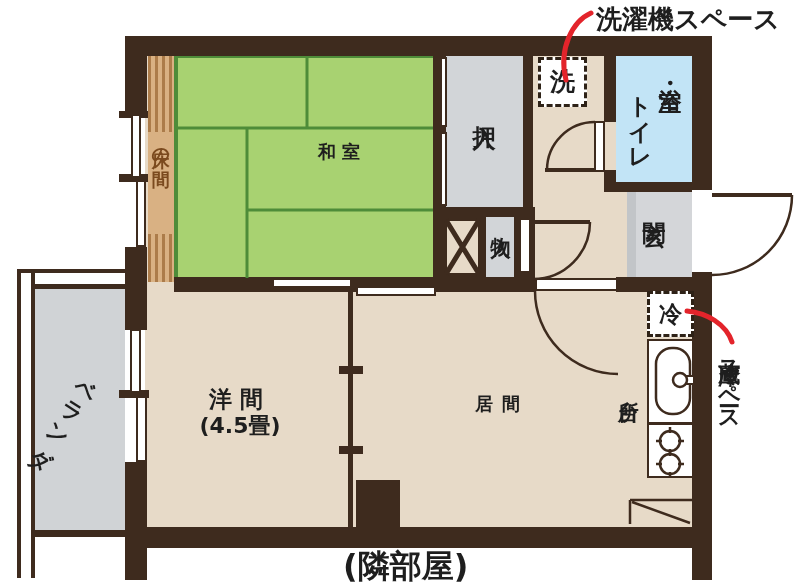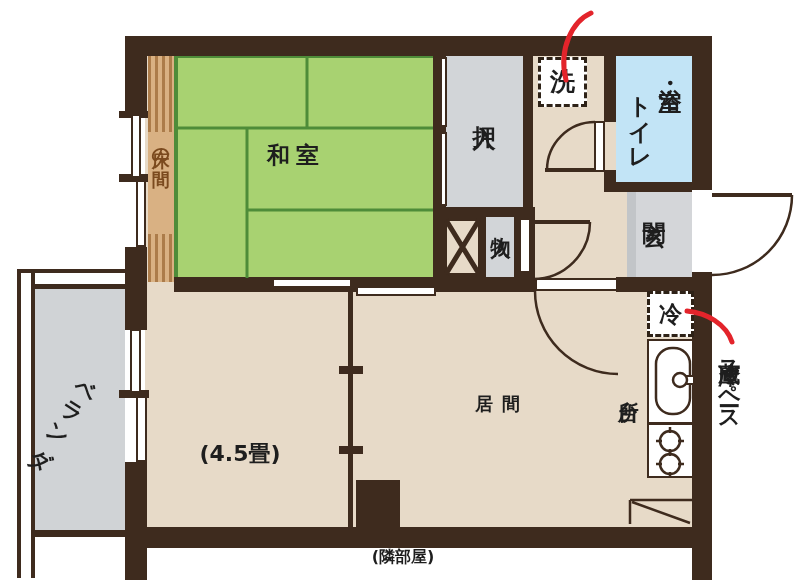--- a/index.html
+++ b/index.html
@@ -116,26 +116,28 @@
     <rect x="686" y="376" width="8" height="8" fill="#fff" stroke="#3E2B1E" stroke-width="2"></rect>
     <circle cx="680" cy="380" r="7" fill="#fff" stroke="#3E2B1E" stroke-width="2.5"></circle>
     <circle cx="670" cy="441" r="10" fill="#fff" stroke="#3E2B1E" stroke-width="2.5"></circle>
     <path d="M670,427 V433 M670,449 V455 M656,441 H662 M678,441 H684" stroke="#3E2B1E" stroke-width="2.5"></path>
     <circle cx="670" cy="464" r="10" fill="#fff" stroke="#3E2B1E" stroke-width="2.5"></circle>
     <path d="M670,450 V456 M670,472 V478 M656,464 H662 M678,464 H684" stroke="#3E2B1E" stroke-width="2.5"></path>
     <path d="M591,13 C573,21 558,48 566,80" stroke="#E3242B" stroke-width="5" stroke-linecap="round" fill="none"></path>
     <path d="M687,311 C707,313 726,324 732,342" stroke="#E3242B" stroke-width="5" stroke-linecap="round" fill="none"></path>
   </svg>
 
+  <div class="label" style="left:596px;top:5px;font-size:26px;">洗濯機スペース</div>
   <div class="label vert" style="left:717px;top:345px;font-size:22px;">冷蔵庫スペース</div>
-  <div class="label center" style="left:343px;top:548px;width:120px;font-size:16px;">(隣部屋)</div>
+  <div class="label center" style="left:343px;top:548px;width:120px;font-size:32px;">(隣部屋)</div>
 
-  <div class="label center" style="left:236px;top:142px;width:120px;font-size:23px;letter-spacing:6px;">和室</div>
+  <div class="label center" style="left:246px;top:142px;width:120px;font-size:18px;letter-spacing:6px;text-align:right;">和室</div>
 
-  <div class="label center" style="left:180px;top:413px;width:120px;font-size:22px;margin-top:28px;">(4.5畳)</div>
+  <div class="label center" style="left:180px;top:386px;width:120px;font-size:23px;letter-spacing:8px;">洋間</div>
+  <div class="label center" style="left:180px;top:413px;width:120px;font-size:22px;">(4.5畳)</div>
 
   <div class="label center" style="left:442px;top:394px;width:120px;font-size:18px;letter-spacing:9px;">居間</div>
 
   <div class="label vert" style="left:471px;top:108px;font-size:23px;">押入</div>
   <div class="label vert" style="left:489px;top:221px;font-size:20px;">物入</div>
 
   <div class="label vert" style="left:657px;top:70px;font-size:23px;">浴室・</div>
   <div class="label vert" style="left:627px;top:79px;font-size:23px;">トイレ</div>
 
   <div class="label vert" style="left:641px;top:204px;font-size:23px;">玄関</div>

